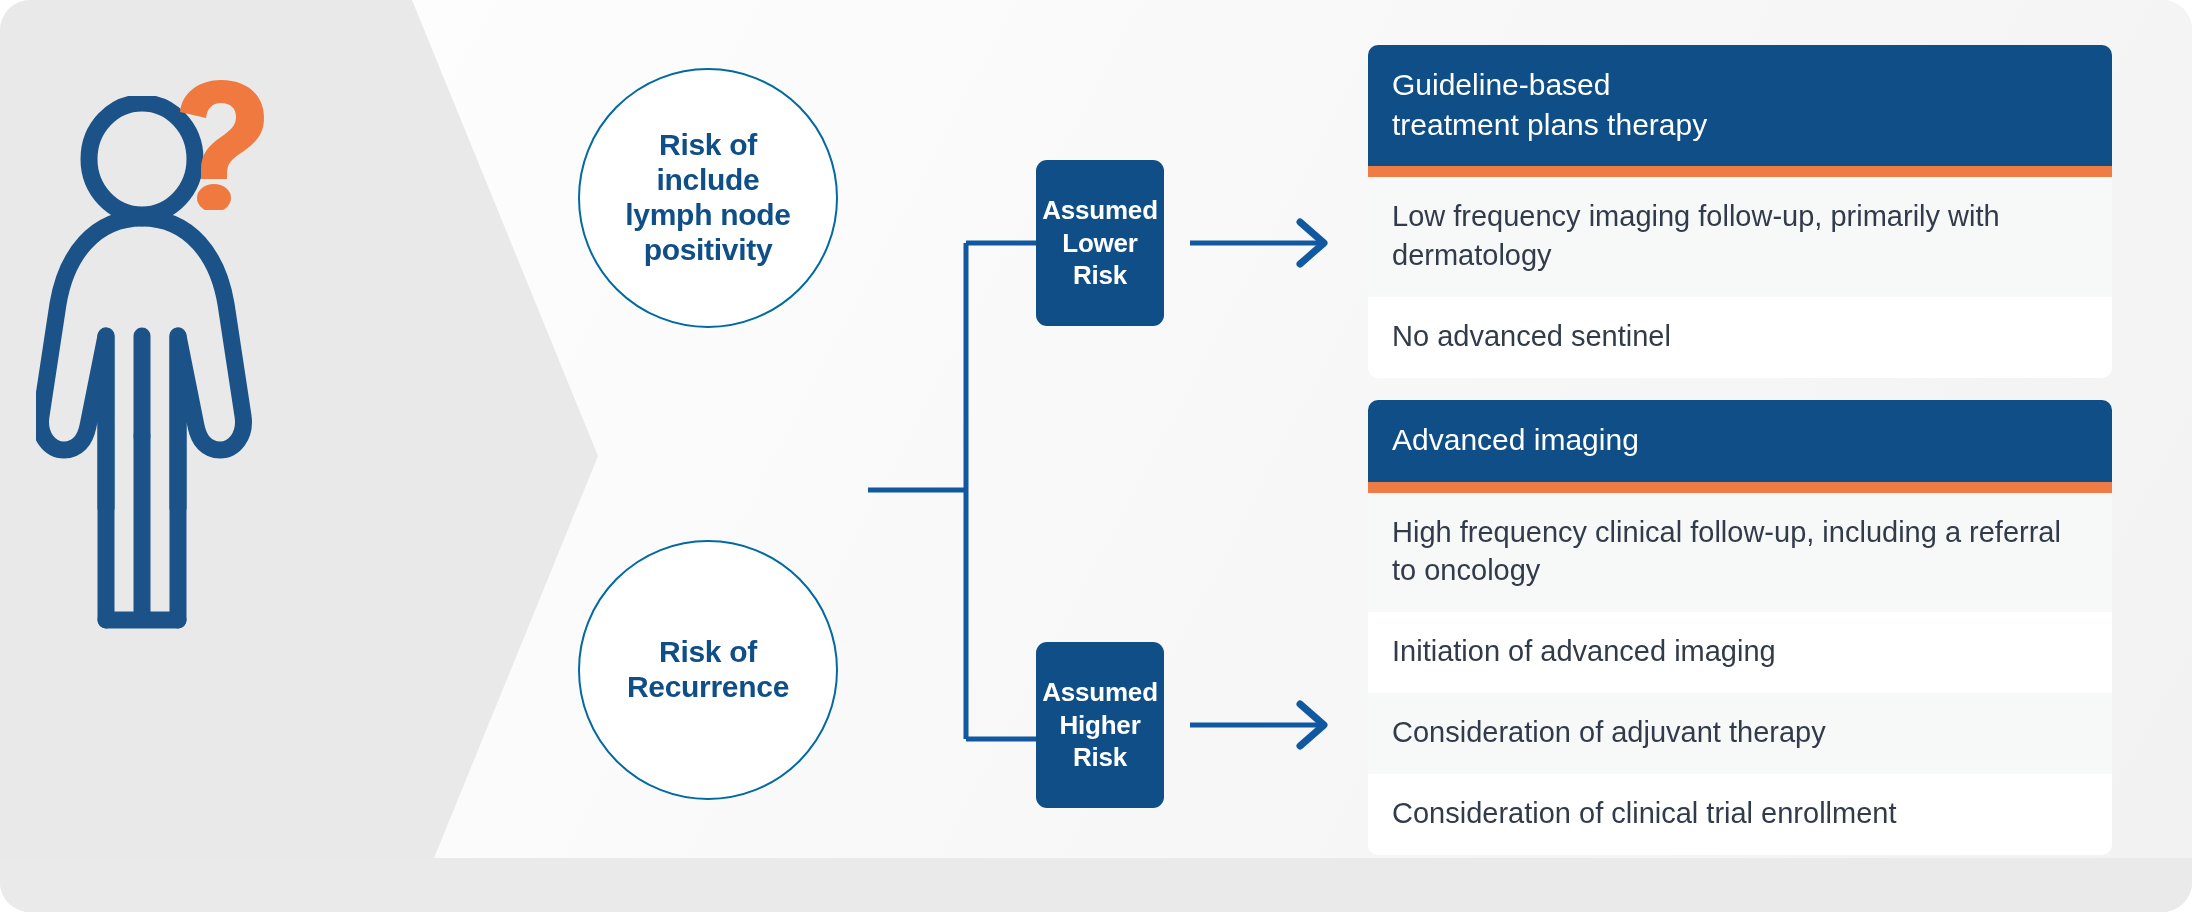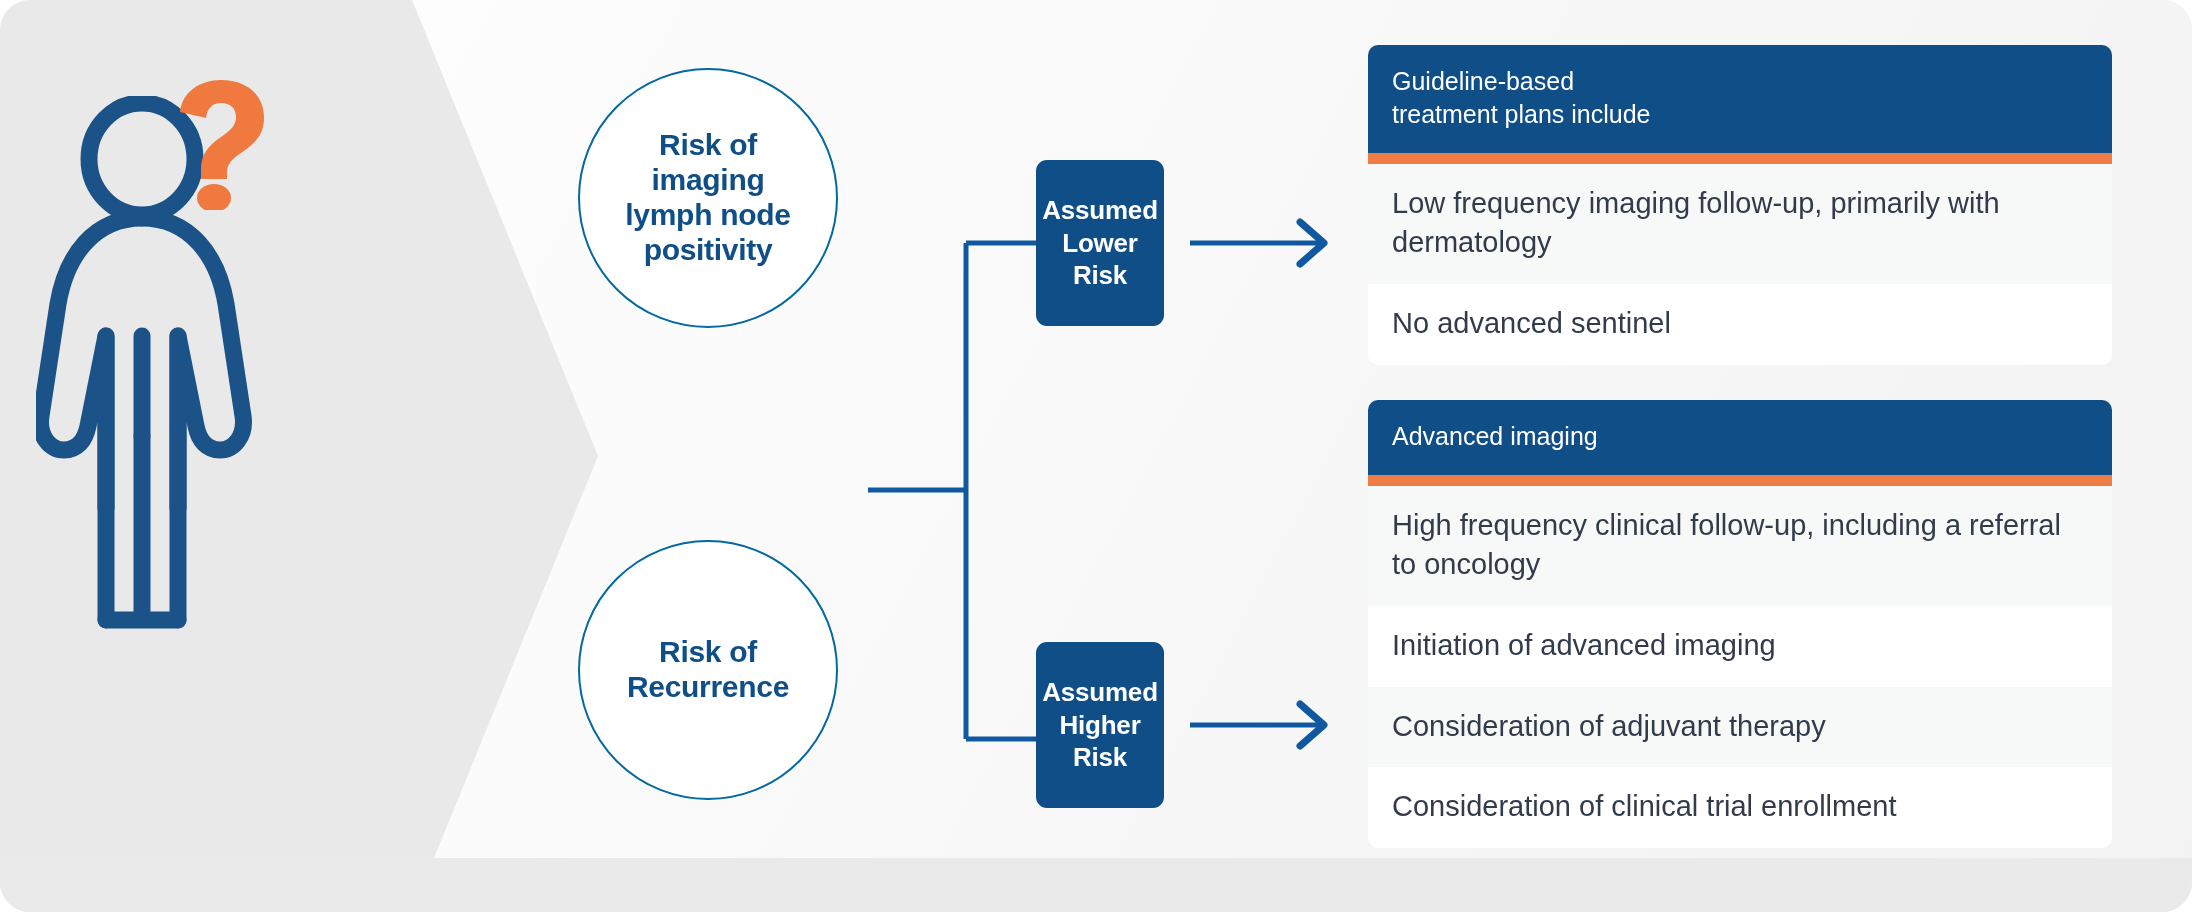--- a/index.html
+++ b/index.html
@@ -109,21 +109,21 @@
     left: 1368px;
     border-radius: 10px;
     overflow: hidden;
   }
   #card-guideline { top: 45px; }
   #card-advanced  { top: 400px; }
 
   .card-header {
     background: #0f4e87;
     color: #ffffff;
-    font-size: 25px;
+    font-size: 30px;
     line-height: 1.32;
     padding: 20px 24px 22px 24px;
     font-weight: normal;
   }
   .card-accent {
     height: 11px;
     background: #ef7b45;
   }
   .card-row {
     font-size: 29px;
@@ -175,21 +175,21 @@
         C 33 74, 40 66, 53 57
         C 63 50, 68 45, 68 37
         C 68 28, 62 23, 53 23
         C 44 23, 39 29, 38 38 Z"></path>
     <ellipse fill="#f0793f" cx="46" cy="118" rx="17" ry="14"></ellipse>
   </svg>
 
   <div class="risk-circle" id="circle-snp">
     <div>
       <span>Risk of</span>
-      <span>imaging</span>
+      <span>include</span>
       <span>lymph node</span>
       <span>positivity</span>
     </div>
   </div>
 
   <div class="risk-circle" id="circle-recurrence">
     <div>
       <span>Risk of</span>
       <span>Recurrence</span>
     </div>
@@ -228,21 +228,21 @@
     <div>
       <div>Assumed</div>
       <div>Higher</div>
       <div>Risk</div>
     </div>
   </div>
 
   <div class="card" id="card-guideline">
     <div class="card-header">
       <div>Guideline-based</div>
-      <div>treatment plans include</div>
+      <div>treatment plans therapy</div>
     </div>
     <div class="card-accent"></div>
     <div class="card-row alt">Low frequency imaging follow-up, primarily with dermatology</div>
     <div class="card-row">No advanced sentinel</div>
   </div>
 
   <div class="card" id="card-advanced">
     <div class="card-header">
       <div>Advanced imaging</div>
     </div>

